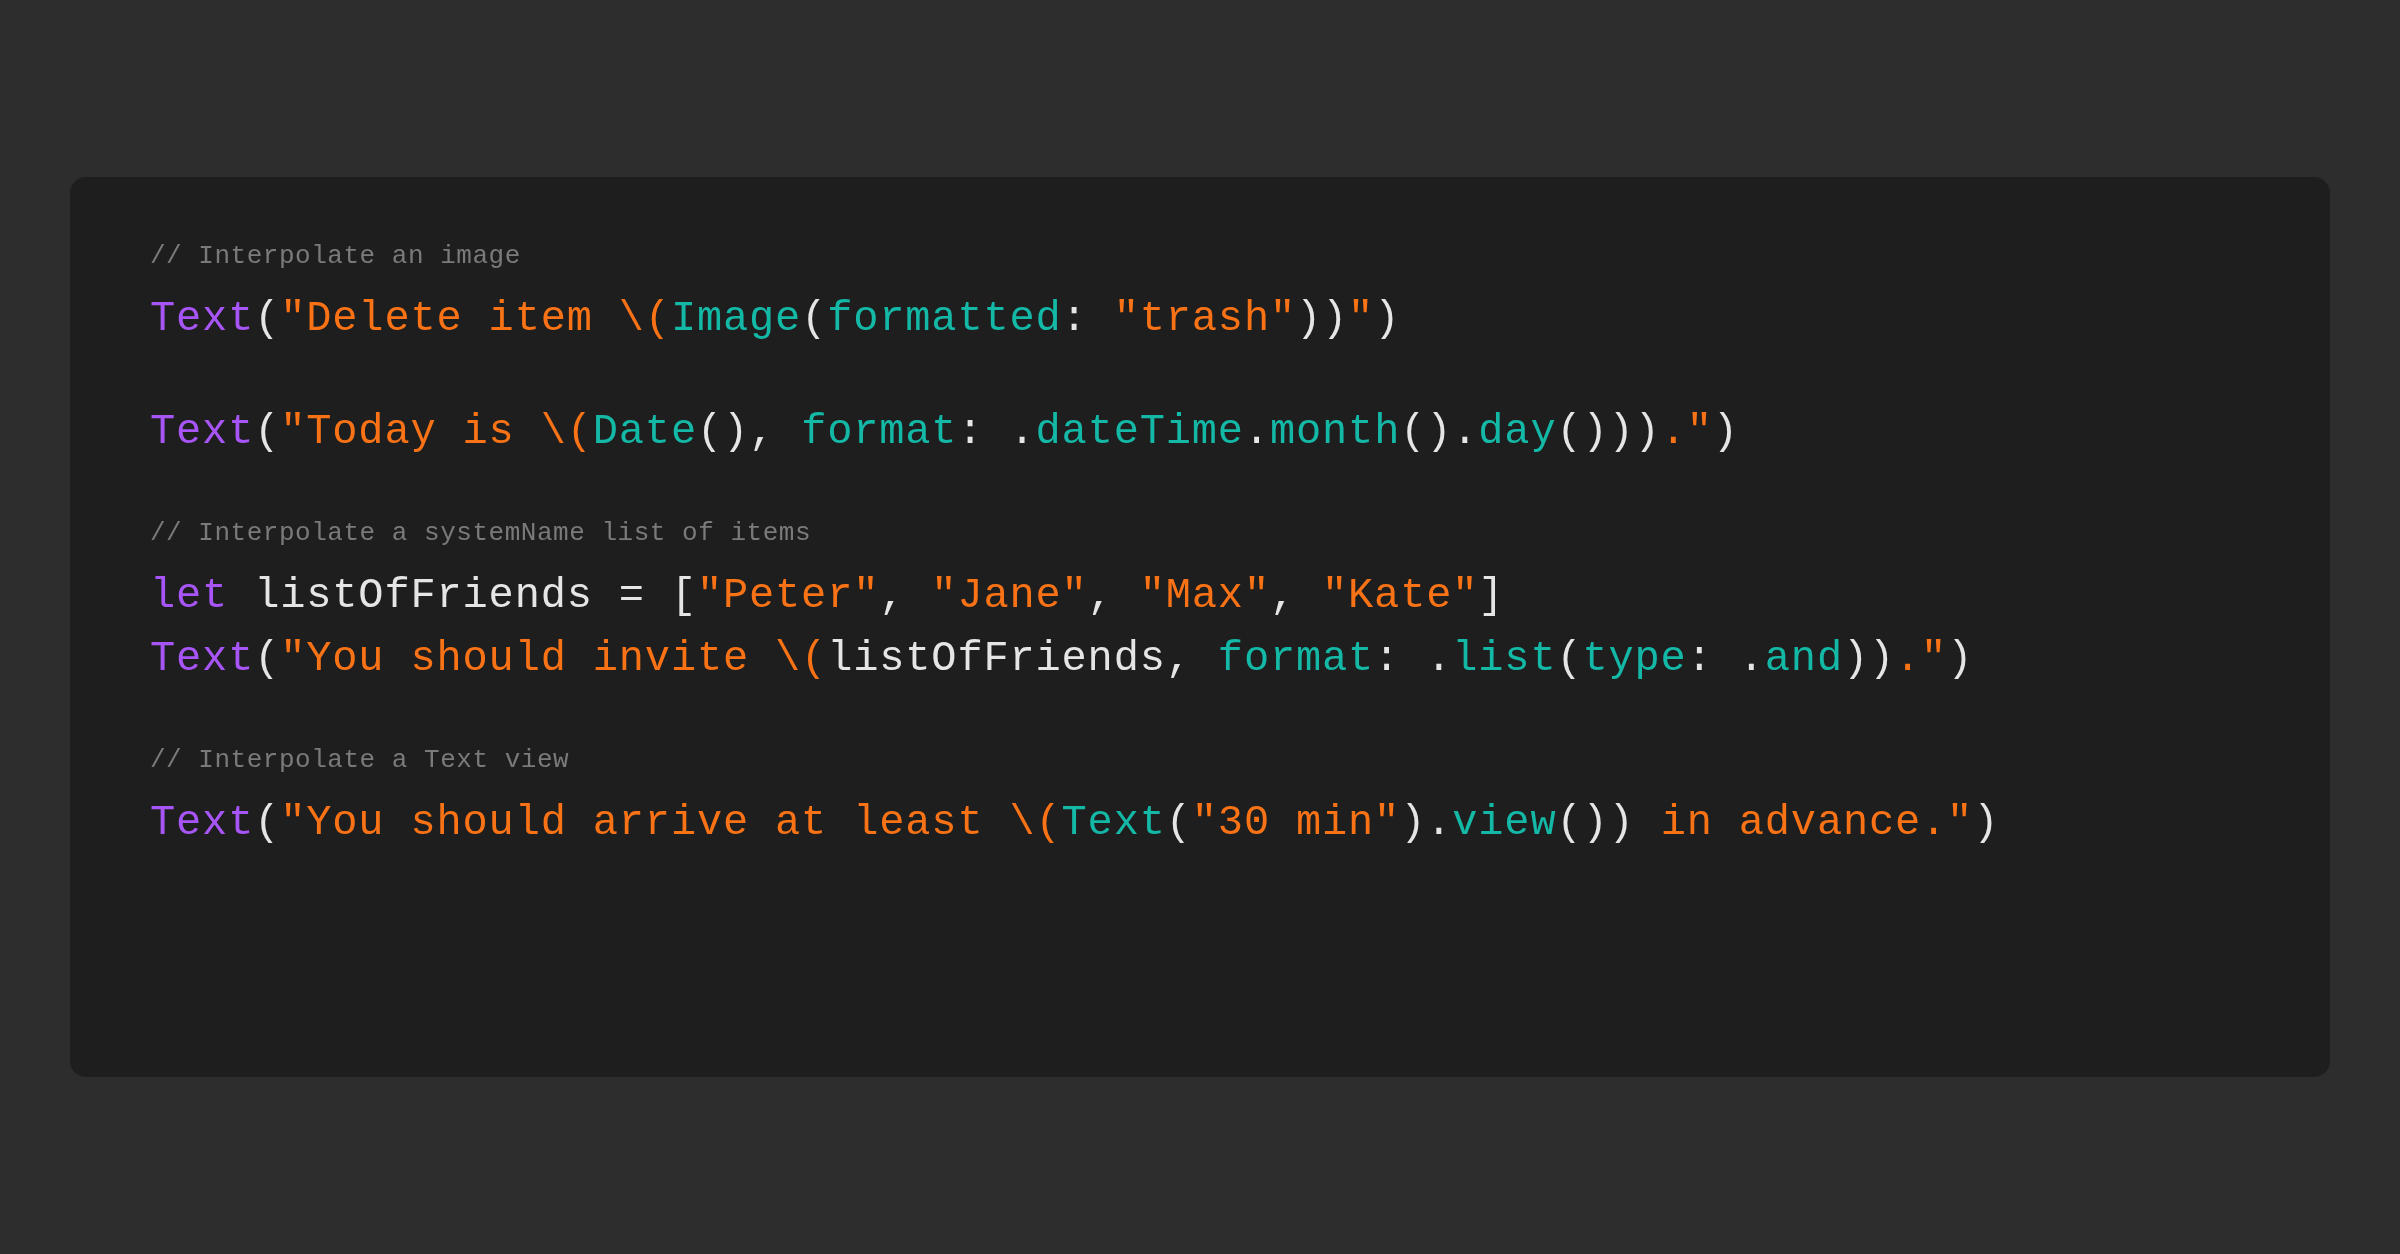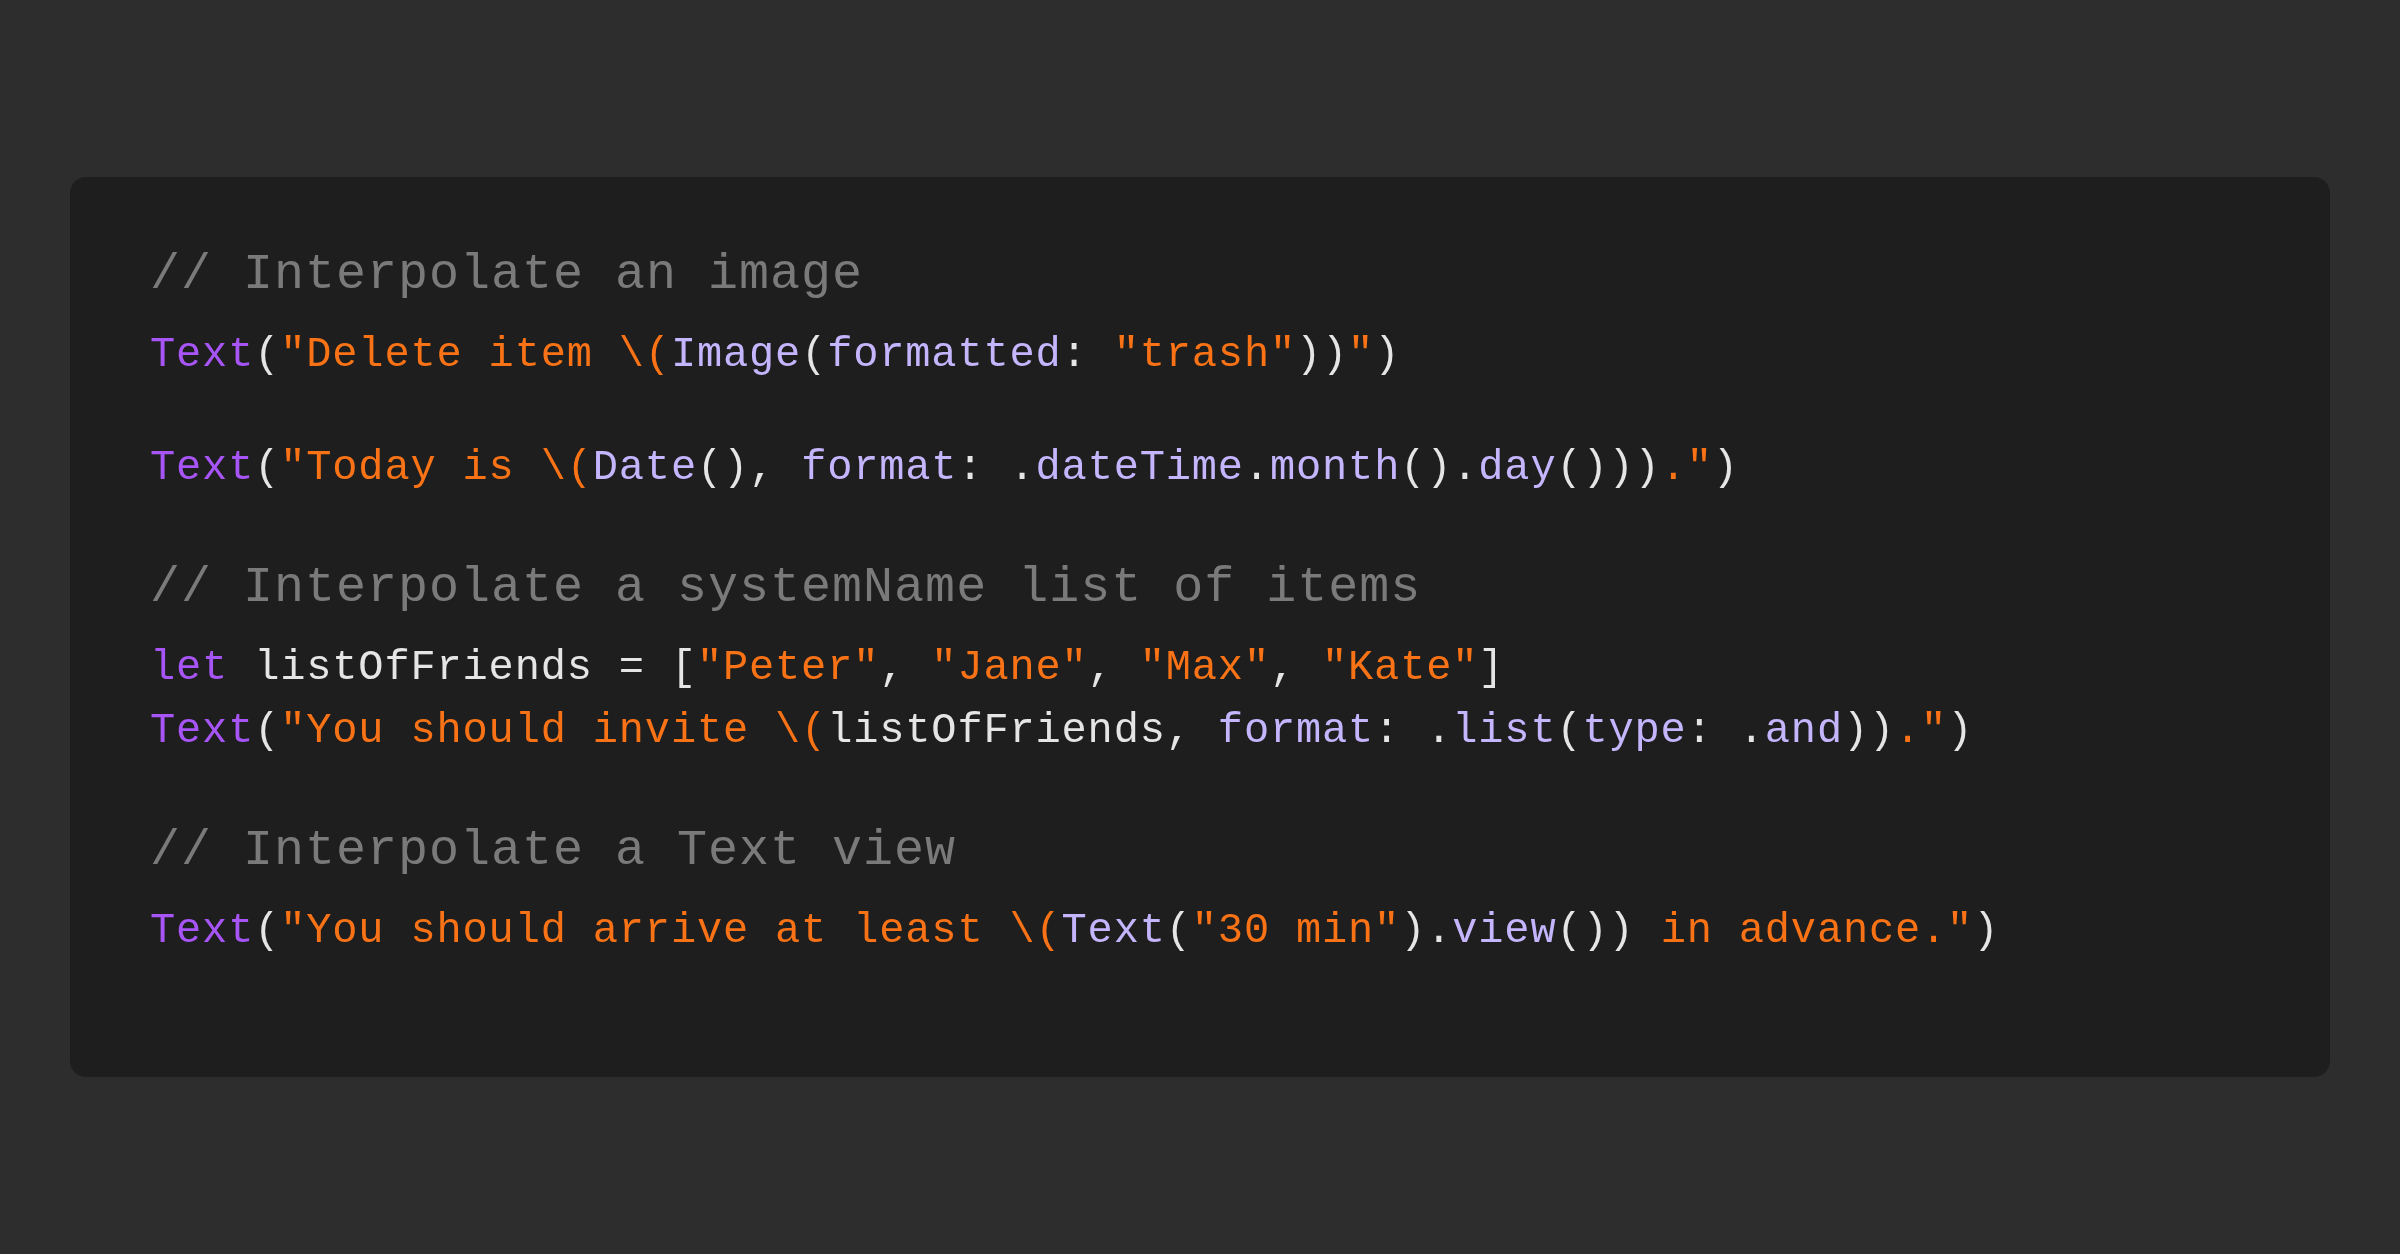--- a/index.html
+++ b/index.html
@@ -32,38 +32,38 @@
     .code-block {
       margin-bottom: 50px;
     }
 
     .code-block:last-child {
       margin-bottom: 0;
     }
 
     .comment {
       color: #7a7a7a;
-      font-size: 50px;
+      font-size: 26px;
       font-weight: 400;
       line-height: 1.5;
       margin-bottom: 12px;
       letter-spacing: 0.02em;
     }
 
     .code-line {
       font-size: 42px;
       font-weight: 400;
       line-height: 1.5;
       letter-spacing: 0.02em;
     }
 
     
     .purple { color: #a855f7; }
     .orange { color: #f97316; }
-    .cyan { color: #c4b5fd; }
+    .cyan { color: #14b8a6; }
     .white { color: #e5e5e5; }
   </style>
 </head>
 <body>
 
 <div class="code-panel">
 
   <div class="code-block">
     <div class="comment">// Interpolate an image</div>
     <div class="code-line">

